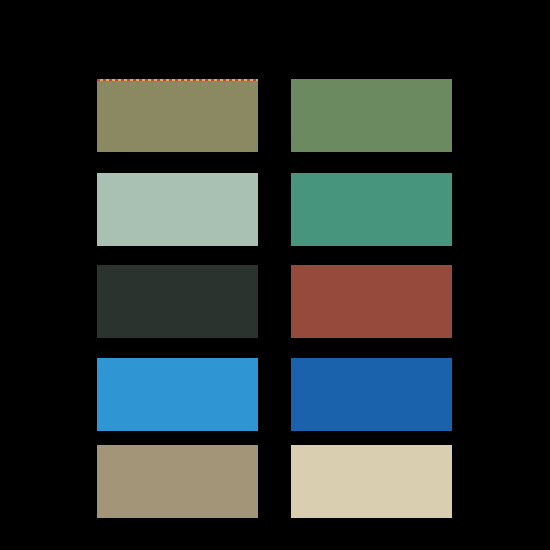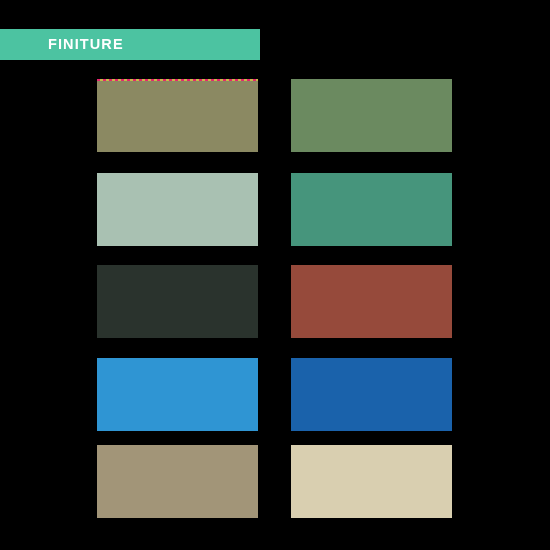--- a/index.html
+++ b/index.html
@@ -90,23 +90,20 @@
       #e8266e 0px, #e8266e 3px,
       #c8b94a 3px, #c8b94a 6px
     );
   }
 </style>
 </head>
 <body>
 
 <div id="canvas" style="background: rgb(0, 0, 0);">
 
-  <div id="header-bar" style="background: rgb(76, 195, 161);">
-    <span id="header-title" style="color: rgb(255, 255, 255);">FINITURE</span>
-  </div>
 
   <div id="swatch-grid">
       <div class="swatch-row" style="top: 0px;">
         <div class="swatch col-left selected" style="background: rgb(139, 137, 98);"></div>
         <div class="swatch col-right" style="background: rgb(107, 138, 96);"></div>
       </div>
       <div class="swatch-row" style="top: 94px;">
         <div class="swatch col-left" style="background: rgb(169, 193, 178);"></div>
         <div class="swatch col-right" style="background: rgb(70, 149, 124);"></div>
       </div>

